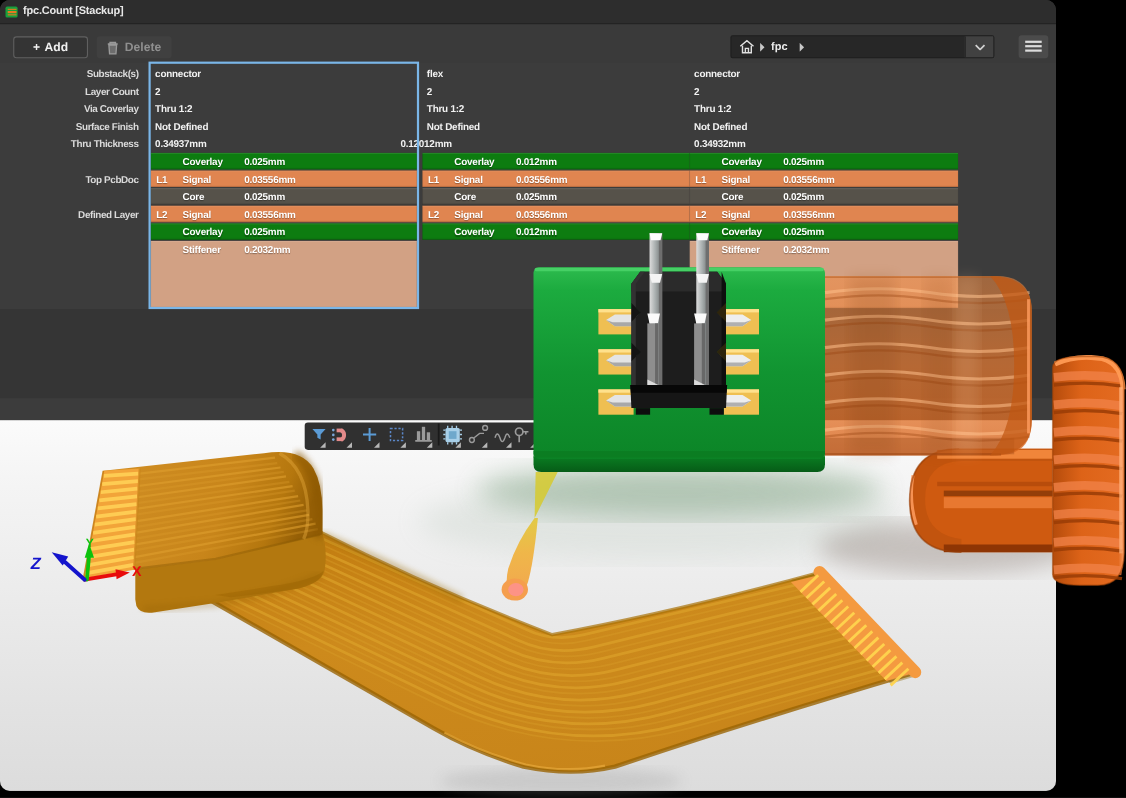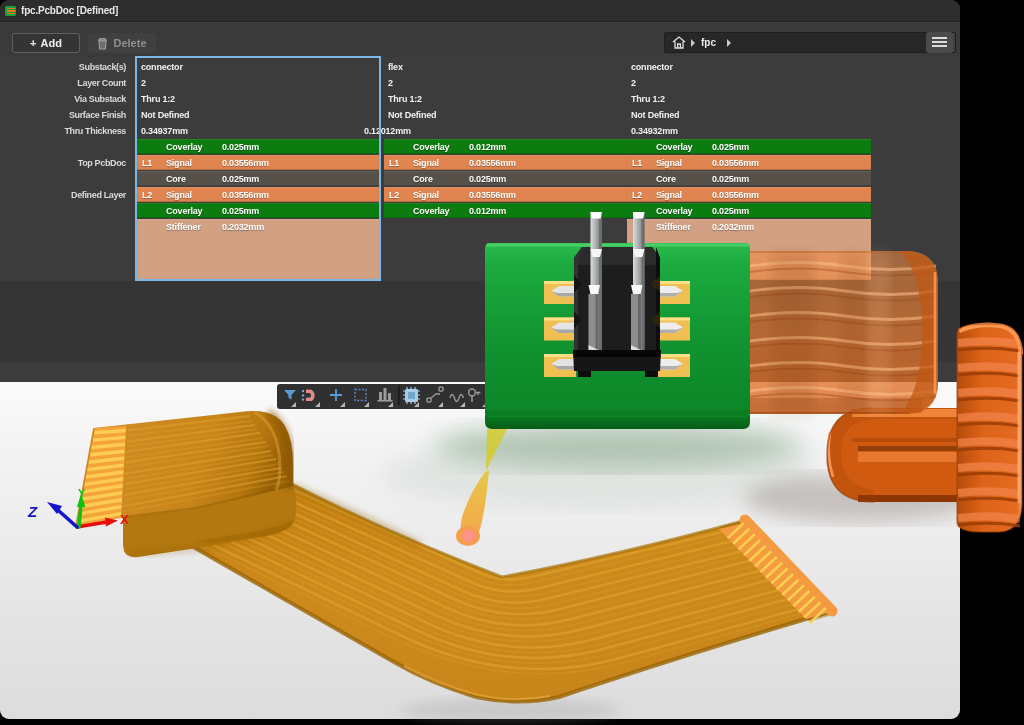--- a/index.html
+++ b/index.html
@@ -5,21 +5,21 @@
 #stage{position:relative;width:1024px;height:725px}
 #win{position:absolute;left:0;top:0;width:960px;height:719px;border-radius:9px;background:#3c3c3c;overflow:hidden}
 #title{position:absolute;left:0;top:0;width:100%;height:22px;background:#2d2d2d;border-bottom:1px solid #232323}
 #title .t{position:absolute;left:21px;top:5px;font-size:10px;font-weight:700;color:#e8e8e8;letter-spacing:-0.2px}
 #ticon{position:absolute;left:5px;top:6px;width:11px;height:10px;background:#18a03c;border-radius:1.5px;overflow:hidden}
 #ticon i{position:absolute;left:1.5px;width:8px;height:1.6px;background:#e87820;display:block}
 #tools{position:absolute;left:0;top:23px;width:100%;height:34px;background:#3a3a3a}
 .btn{position:absolute;top:10px;height:20px;border-radius:3px;font-size:11px;display:flex;align-items:center;justify-content:center}
 #badd{left:12px;width:68px;background:#343434;border:1px solid #606060;color:#f0f0f0;font-weight:700}
 #bdel{left:88px;width:68px;background:#404040;color:#8f8f8f;font-weight:700}
-#crumb{position:absolute;left:664px;top:9px;width:292px;height:21px;background:#272727;border:1px solid #1e1e1e;border-radius:2px}
+#crumb{position:absolute;left:664px;top:9px;width:240px;height:21px;background:#272727;border:1px solid #1e1e1e;border-radius:2px}
 #crumb .fpc{position:absolute;left:36px;top:4px;font-size:10px;color:#ececec;font-weight:700}
 #chev{position:absolute;right:0;top:0;width:26px;height:19px;background:#414141;border-left:1px solid #252525}
 #burger{position:absolute;left:926px;top:9px;width:27px;height:21px;background:#4b4b4b;border-radius:3px}
 #burger i{position:absolute;left:6px;width:15px;height:2px;background:#dcdcdc}
 .lbl{position:absolute;right:834px;font-size:9px;font-weight:700;color:#dadada;letter-spacing:-0.35px;height:16px;line-height:16px;white-space:nowrap}
 .cv{position:absolute;font-size:9px;font-weight:700;color:#f2f2f2;letter-spacing:-0.2px;height:16px;line-height:16px;white-space:nowrap}
 .crow{position:absolute;box-shadow:inset 0 1px 0 rgba(255,255,255,0.09), inset 0 -1px 1px rgba(0,0,0,0.18)}
 .ct{position:absolute;font-size:9px;font-weight:700;color:#fff;letter-spacing:-0.2px;height:30px;line-height:14px;text-shadow:0 1px 1px rgba(0,0,0,0.35);white-space:nowrap}
 #selbox{position:absolute;left:135px;top:56px;width:246px;height:225px;border:2px solid #7ab6e8}
 #lowzone{position:absolute;left:0;top:281px;width:100%;height:81px;background:#353535}
@@ -34,21 +34,21 @@
 svg{position:absolute;left:0;top:0}
 </style></head><body>
 <div id="stage">
 <div id="win">
   <div id="title">
         <div id="ticon">
           <i style="top:1.6px"></i>
           <i style="top:4.2px"></i>
           <i style="top:6.8px"></i>
         </div>
-        <div class="t">fpc.PcbDoc [Defined]</div>
+        <div class="t">fpc.Count [Stackup]</div>
       </div>
   <div id="tools">
     <div class="btn" id="badd"><span style="margin-right:4px">+</span>Add</div>
     <div class="btn" id="bdel"><svg width="11" height="13" viewBox="0 0 11 13" style="position:static;margin-right:5px">
             <path d="M1,3 h9 M3,3 v-1.5 h5 v1.5 M2,4 l0.6,8 h5.8 l0.6,-8 z" stroke="#9a9a9a" stroke-width="1.2" fill="#9a9a9a" fill-opacity="0.5"></path>
           </svg>Delete</div>
     <div id="crumb">
       <svg width="14" height="13" viewBox="0 0 14 13" style="position:absolute;left:7px;top:3px">
             <path d="M1,6 L7,1 L13,6 M3,5.5 V12 h8 V5.5 M5.6,12 V8 h2.8 v4" stroke="#e0e0e0" stroke-width="1.3" fill="none"></path>
           </svg>
@@ -67,21 +67,21 @@
     </div>
     <div id="burger">
           <i style="top:5px"></i>
           <i style="top:9px"></i>
           <i style="top:13px"></i>
         </div>
   </div>
   <div id="lowzone"></div>
   <div class="lbl" style="top:59px">Substack(s)</div>
 <div class="lbl" style="top:75px">Layer Count</div>
-<div class="lbl" style="top:91px">Via Substack</div>
+<div class="lbl" style="top:91px">Via Coverlay</div>
 <div class="lbl" style="top:107px">Surface Finish</div>
 <div class="lbl" style="top:123px">Thru Thickness</div>
 <div class="lbl" style="top:155px">Top PcbDoc</div>
 <div class="lbl" style="top:187px">Defined Layer</div>
 <div class="cv" style="left:141px;top:59px">connector</div>
 <div class="cv" style="left:141px;top:75px">2</div>
 <div class="cv" style="left:141px;top:91px">Thru 1:2</div>
 <div class="cv" style="left:141px;top:107px">Not Defined</div>
 <div class="cv" style="left:141px;top:123px">0.34937mm</div>
 <div class="crow" style="left:137px;top:139px;width:242px;height:15px;background:#0d7c10"></div>

